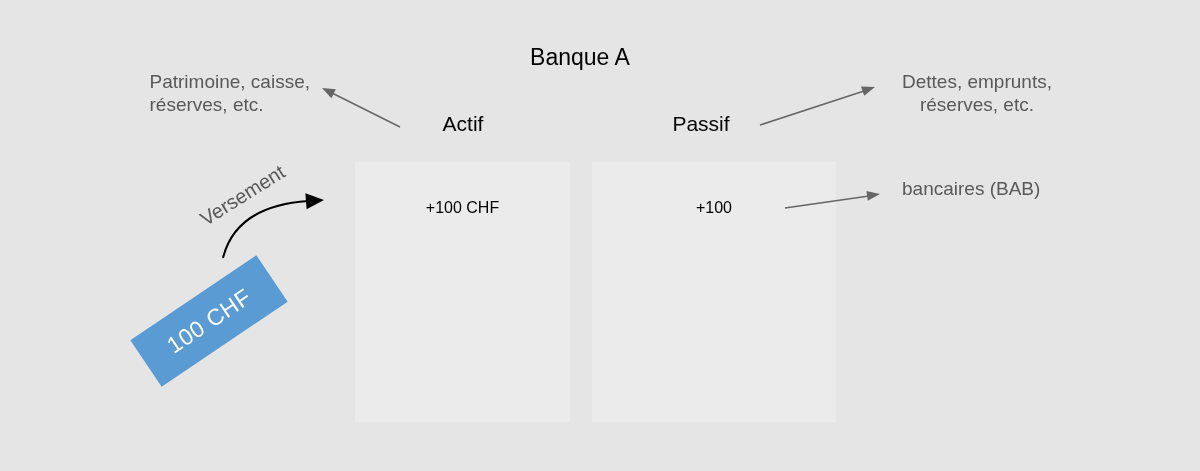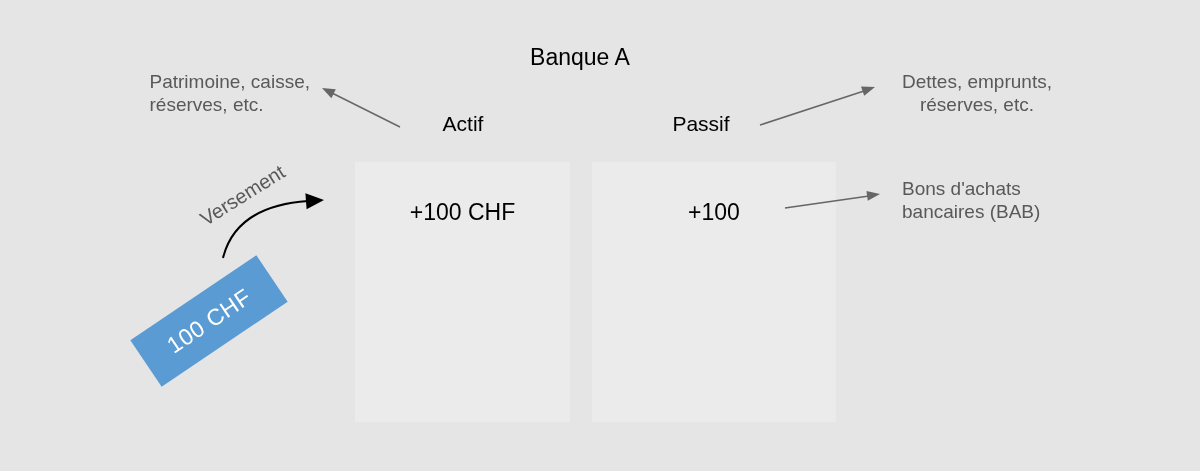--- a/index.html
+++ b/index.html
@@ -24,21 +24,21 @@
   }
   .col-label.actif{left:403px;}
   .col-label.passif{left:641px;}
   .box{
     position:absolute;top:162px;height:260px;background:var(--box-gray);
     display:flex;justify-content:center;align-items:flex-start;
   }
   .box-left{left:355px;width:215px;}
   .box-right{left:592px;width:244px;}
   .box-value{
-    margin-top:37px;font-size:23px;color:var(--text-black);
+    margin-top:37px;font-size:16px;color:var(--text-black);
   }
   .ann{
     position:absolute;font-size:19px;line-height:23px;color:var(--annotation-gray);
   }
   .ann-left{top:70px;right:890px;white-space:nowrap;}
   .ann-right-top{top:70px;left:902px;text-align:center;white-space:nowrap;}
   .ann-right-bottom{top:177px;left:902px;text-align:left;white-space:nowrap;}
   .versement{
     position:absolute;left:182px;top:184px;width:122px;height:24px;
     text-align:center;font-size:20px;color:var(--annotation-gray);
@@ -91,21 +91,20 @@
     <div>Patrimoine, caisse,</div>
     <div>réserves, etc.</div>
   </div>
 
   <div class="ann ann-right-top z3">
     <div>Dettes, emprunts,</div>
     <div>réserves, etc.</div>
   </div>
 
   <div class="ann ann-right-bottom z3">
-    <div>Bons d'achats</div>
     <div>bancaires (BAB)</div>
   </div>
 
   <div class="versement z3">Versement</div>
 
   <div class="banner z3">
     <span>100 CHF</span>
   </div>
 
 </div>

